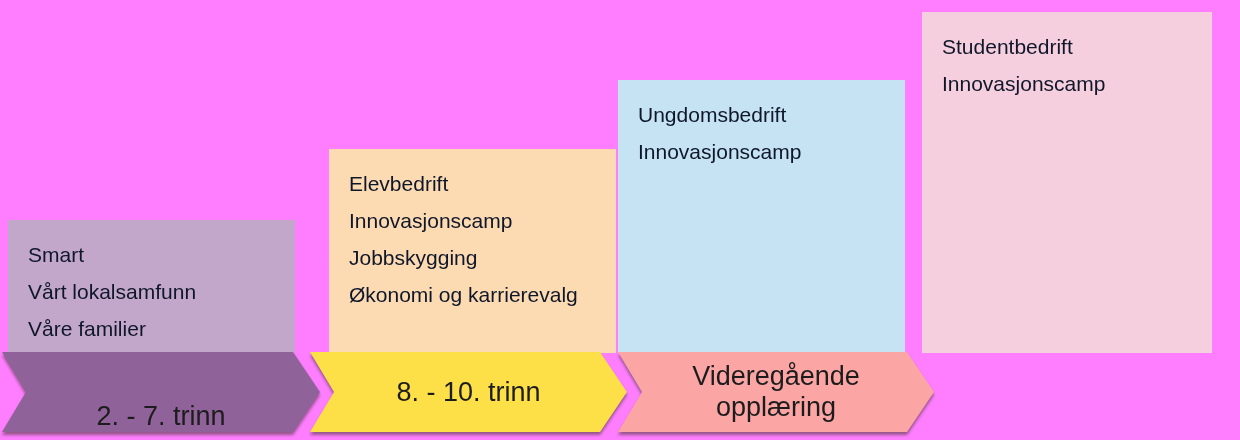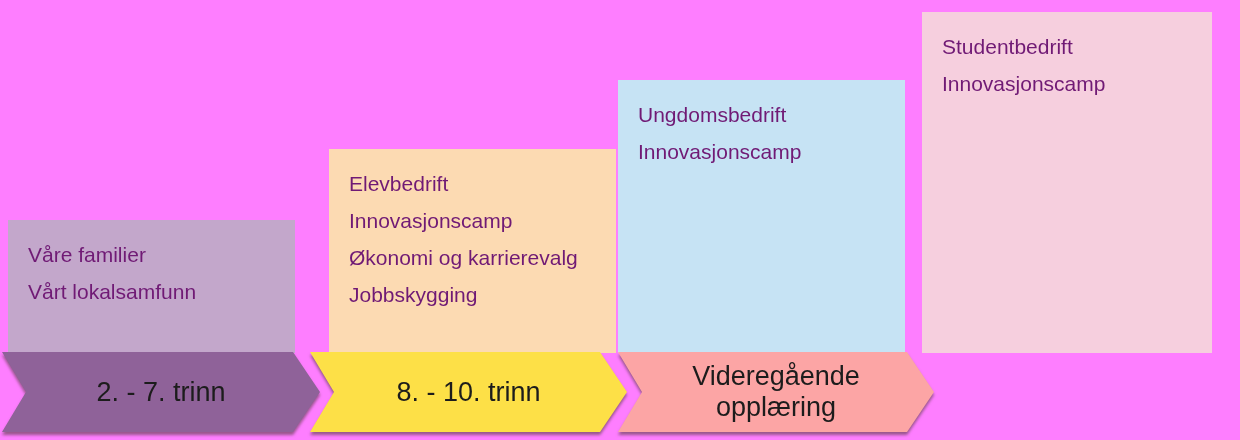--- a/index.html
+++ b/index.html
@@ -13,21 +13,21 @@
   }
 
   .stage-box {
     position: absolute;
     box-sizing: border-box;
     padding: 16px 14px 0 20px;
   }
   .program-line {
     font-size: 21px;
     line-height: 37px;
-    color: #701a75;
+    color: #0f172a;
     white-space: nowrap;
   }
 
   .stage-arrow {
     position: absolute;
     top: 352px;
     height: 80px;
     display: flex;
     align-items: center;
     justify-content: center;
@@ -65,34 +65,35 @@
   #arrowwrap-2 .stage-arrow, #arrowwrap-2 { left: 618px; width: 316px; }
   #arrowwrap-3 .stage-arrow, #arrowwrap-3 { left: 924px; width: 315px; }
   .arrow-shadow .stage-arrow { left: 0 !important; top: 0; width: 100% !important; }
 </style>
 </head>
 <body>
 
 <div class="canvas" style="background-color: rgb(254, 126, 255);">
 
   <div class="stage-box" id="box-0" style="background-color: rgb(195, 167, 203);">
+    <div class="program-line">Smart</div>
+    <div class="program-line">Vårt lokalsamfunn</div>
     <div class="program-line">Våre familier</div>
-    <div class="program-line">Vårt lokalsamfunn</div>
   </div>
   <div class="arrow-shadow" id="arrowwrap-0">
-    <div class="stage-arrow" style="background-color: rgb(143, 98, 153);">
+    <div class="stage-arrow" style="background-color: rgb(143, 98, 153); align-items: flex-end;">
       <div class="stage-label">2. - 7. trinn</div>
     </div>
   </div>
 
   <div class="stage-box" id="box-1" style="background-color: rgb(252, 218, 178); margin-left: 18px;">
     <div class="program-line">Elevbedrift</div>
     <div class="program-line">Innovasjonscamp</div>
+    <div class="program-line">Jobbskygging</div>
     <div class="program-line">Økonomi og karrierevalg</div>
-    <div class="program-line">Jobbskygging</div>
   </div>
   <div class="arrow-shadow" id="arrowwrap-1">
     <div class="stage-arrow" style="background-color: #fde047;">
       <div class="stage-label">8. - 10. trinn</div>
     </div>
   </div>
 
   <div class="stage-box" id="box-2" style="background-color: rgb(198, 227, 244);">
     <div class="program-line">Ungdomsbedrift</div>
     <div class="program-line">Innovasjonscamp</div>

